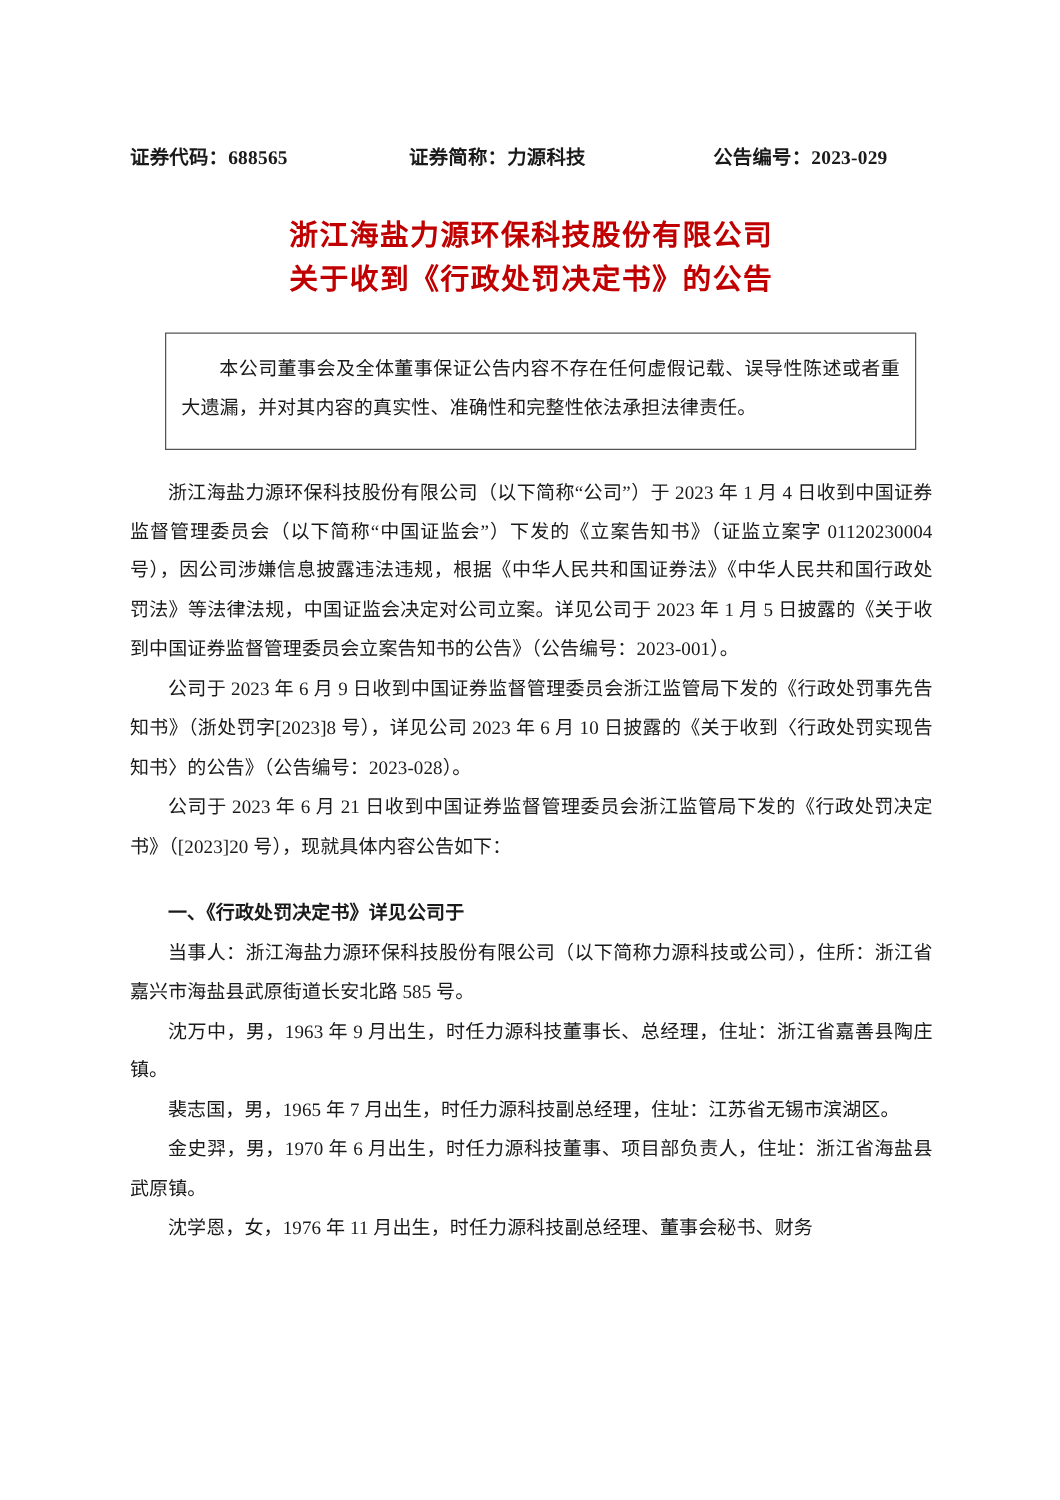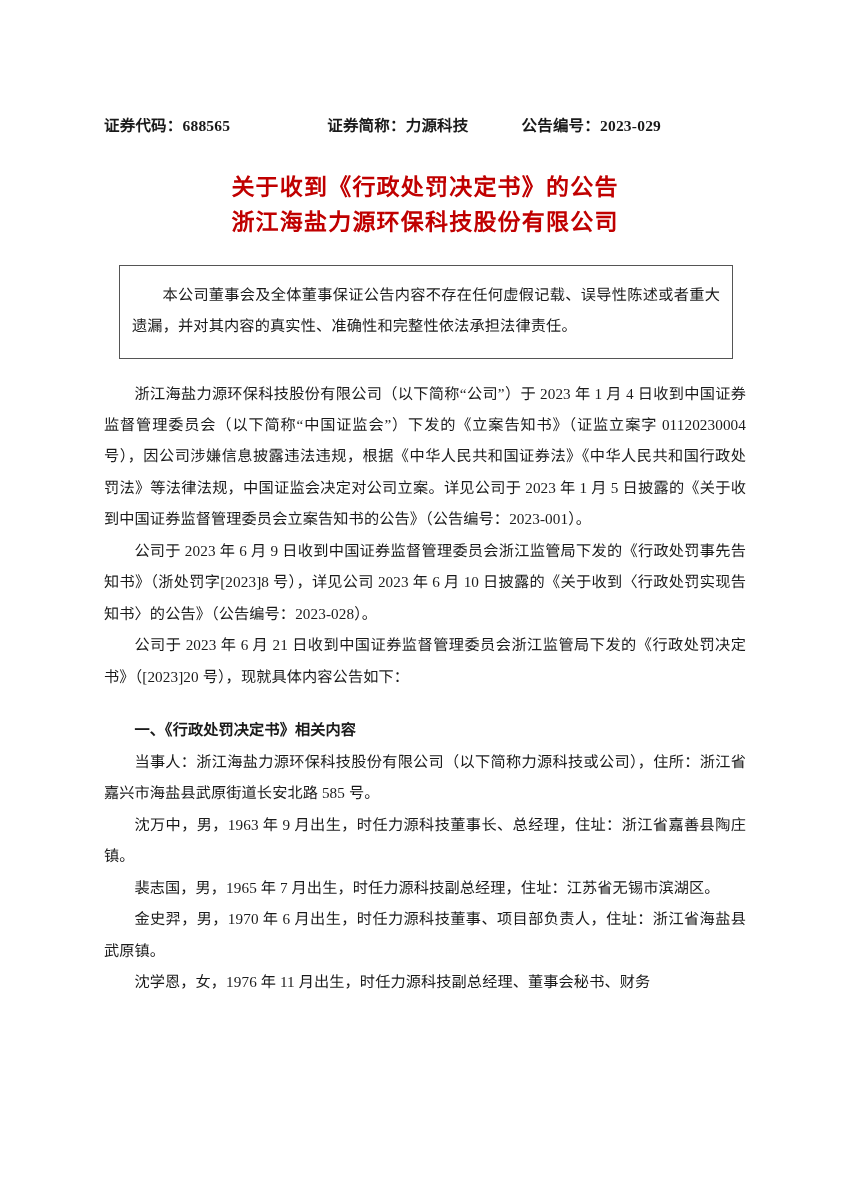--- a/index.html
+++ b/index.html
@@ -33,38 +33,38 @@
     display: flex;
     align-items: baseline;
     margin-top: 113px;
     font-size: 15.5px;
     font-weight: bold;
     letter-spacing: 0.2px;
     white-space: nowrap;
   }
   .header-row .h-code   { flex: 0 0 auto; }
   .header-row .h-abbr   { flex: 0 0 auto; margin-left: 97px; text-align: right; }
-  .header-row .h-number { flex: 0 0 auto; margin-left: 53px; }
+  .header-row .h-number { flex: 0 0 auto; margin-left: 102px; }
 
   
   .doc-title {
     margin-top: 36px;
     text-align: center;
     color: #c00000;
     font-size: 23px;
     font-weight: bold;
     line-height: 1.52;
     letter-spacing: 1.2px;
   }
   .doc-title .tline { display: block; }
 
   
   .disclaimer-box {
     margin-top: 24px;
-    margin-left: 15px;
+    margin-left: 28px;
     margin-right: 13px;
     border: 1px solid #555555;
     padding: 13px 12px 16px 12px;
     box-sizing: border-box;
   }
   .disclaimer-text {
     font-size: 15.2px;
     line-height: 2.06;
     text-align: justify;
     text-indent: 2em;
@@ -95,35 +95,35 @@
 <div class="page">
   <div class="content">
 
     <div class="header-row">
       <span class="h-code">证券代码：688565</span>
       <span class="h-abbr">证券简称：力源科技</span>
       <span class="h-number">公告编号：2023-029</span>
     </div>
 
     <div class="doc-title">
+      <span class="tline">浙江海盐力源环保科技股份有限公司</span>
       <span class="tline">关于收到《行政处罚决定书》的公告</span>
-      <span class="tline">浙江海盐力源环保科技股份有限公司</span>
     </div>
 
     <div class="disclaimer-box">
       <p class="disclaimer-text">本公司董事会及全体董事保证公告内容不存在任何虚假记载、误导性陈述或者重大遗漏，并对其内容的真实性、准确性和完整性依法承担法律责任。</p>
     </div>
 
     <p class="para first">浙江海盐力源环保科技股份有限公司（以下简称“公司”）于 2023 年 1 月 4 日收到中国证券监督管理委员会（以下简称“中国证监会”）下发的《立案告知书》（证监立案字 01120230004 号），因公司涉嫌信息披露违法违规，根据《中华人民共和国证券法》《中华人民共和国行政处罚法》等法律法规，中国证监会决定对公司立案。详见公司于 2023 年 1 月 5 日披露的《关于收到中国证券监督管理委员会立案告知书的公告》（公告编号：2023-001）。</p>
 
     <p class="para">公司于 2023 年 6 月 9 日收到中国证券监督管理委员会浙江监管局下发的《行政处罚事先告知书》（浙处罚字[2023]8 号），详见公司 2023 年 6 月 10 日披露的《关于收到〈行政处罚实现告知书〉的公告》（公告编号：2023-028）。</p>
 
     <p class="para">公司于 2023 年 6 月 21 日收到中国证券监督管理委员会浙江监管局下发的《行政处罚决定书》（[2023]20 号），现就具体内容公告如下：</p>
 
-    <p class="para section-head">一、《行政处罚决定书》相关内容</p>
+    <p class="para section-head">一、《行政处罚决定书》详见公司于</p>
 
     <p class="para">当事人：浙江海盐力源环保科技股份有限公司（以下简称力源科技或公司），住所：浙江省嘉兴市海盐县武原街道长安北路 585 号。</p>
 
     <p class="para">沈万中，男，1963 年 9 月出生，时任力源科技董事长、总经理，住址：浙江省嘉善县陶庄镇。</p>
 
     <p class="para">裴志国，男，1965 年 7 月出生，时任力源科技副总经理，住址：江苏省无锡市滨湖区。</p>
 
     <p class="para">金史羿，男，1970 年 6 月出生，时任力源科技董事、项目部负责人，住址：浙江省海盐县武原镇。</p>
 
     <p class="para">沈学恩，女，1976 年 11 月出生，时任力源科技副总经理、董事会秘书、财务</p>

